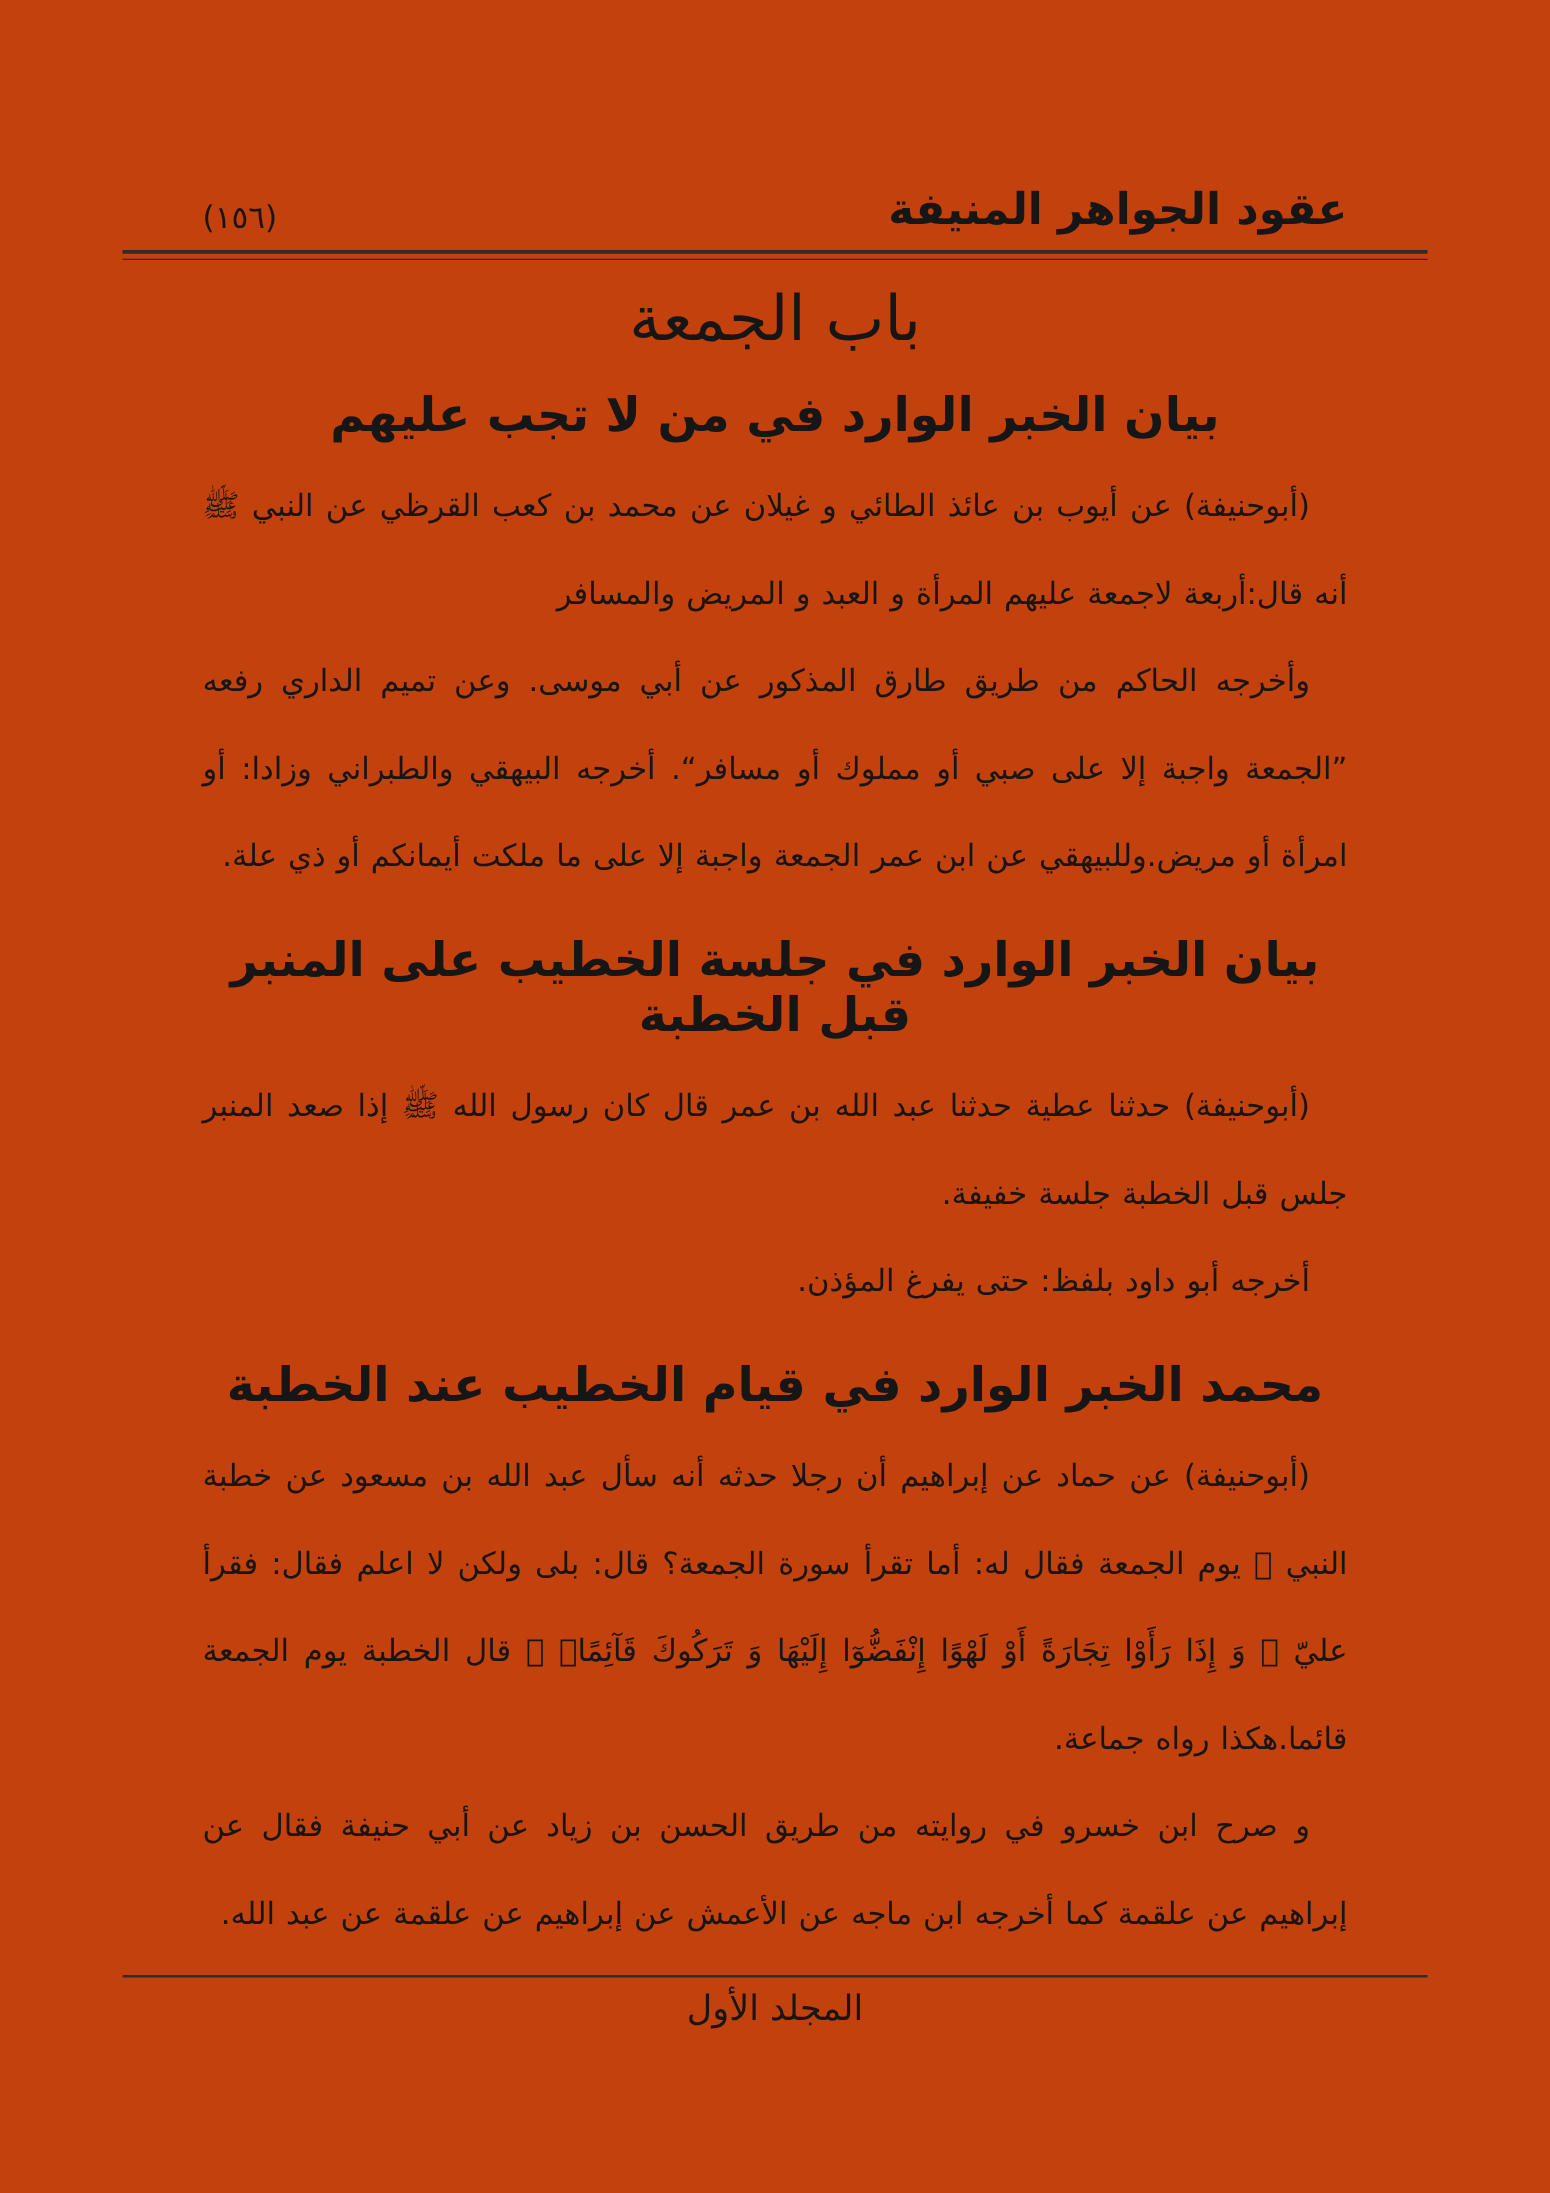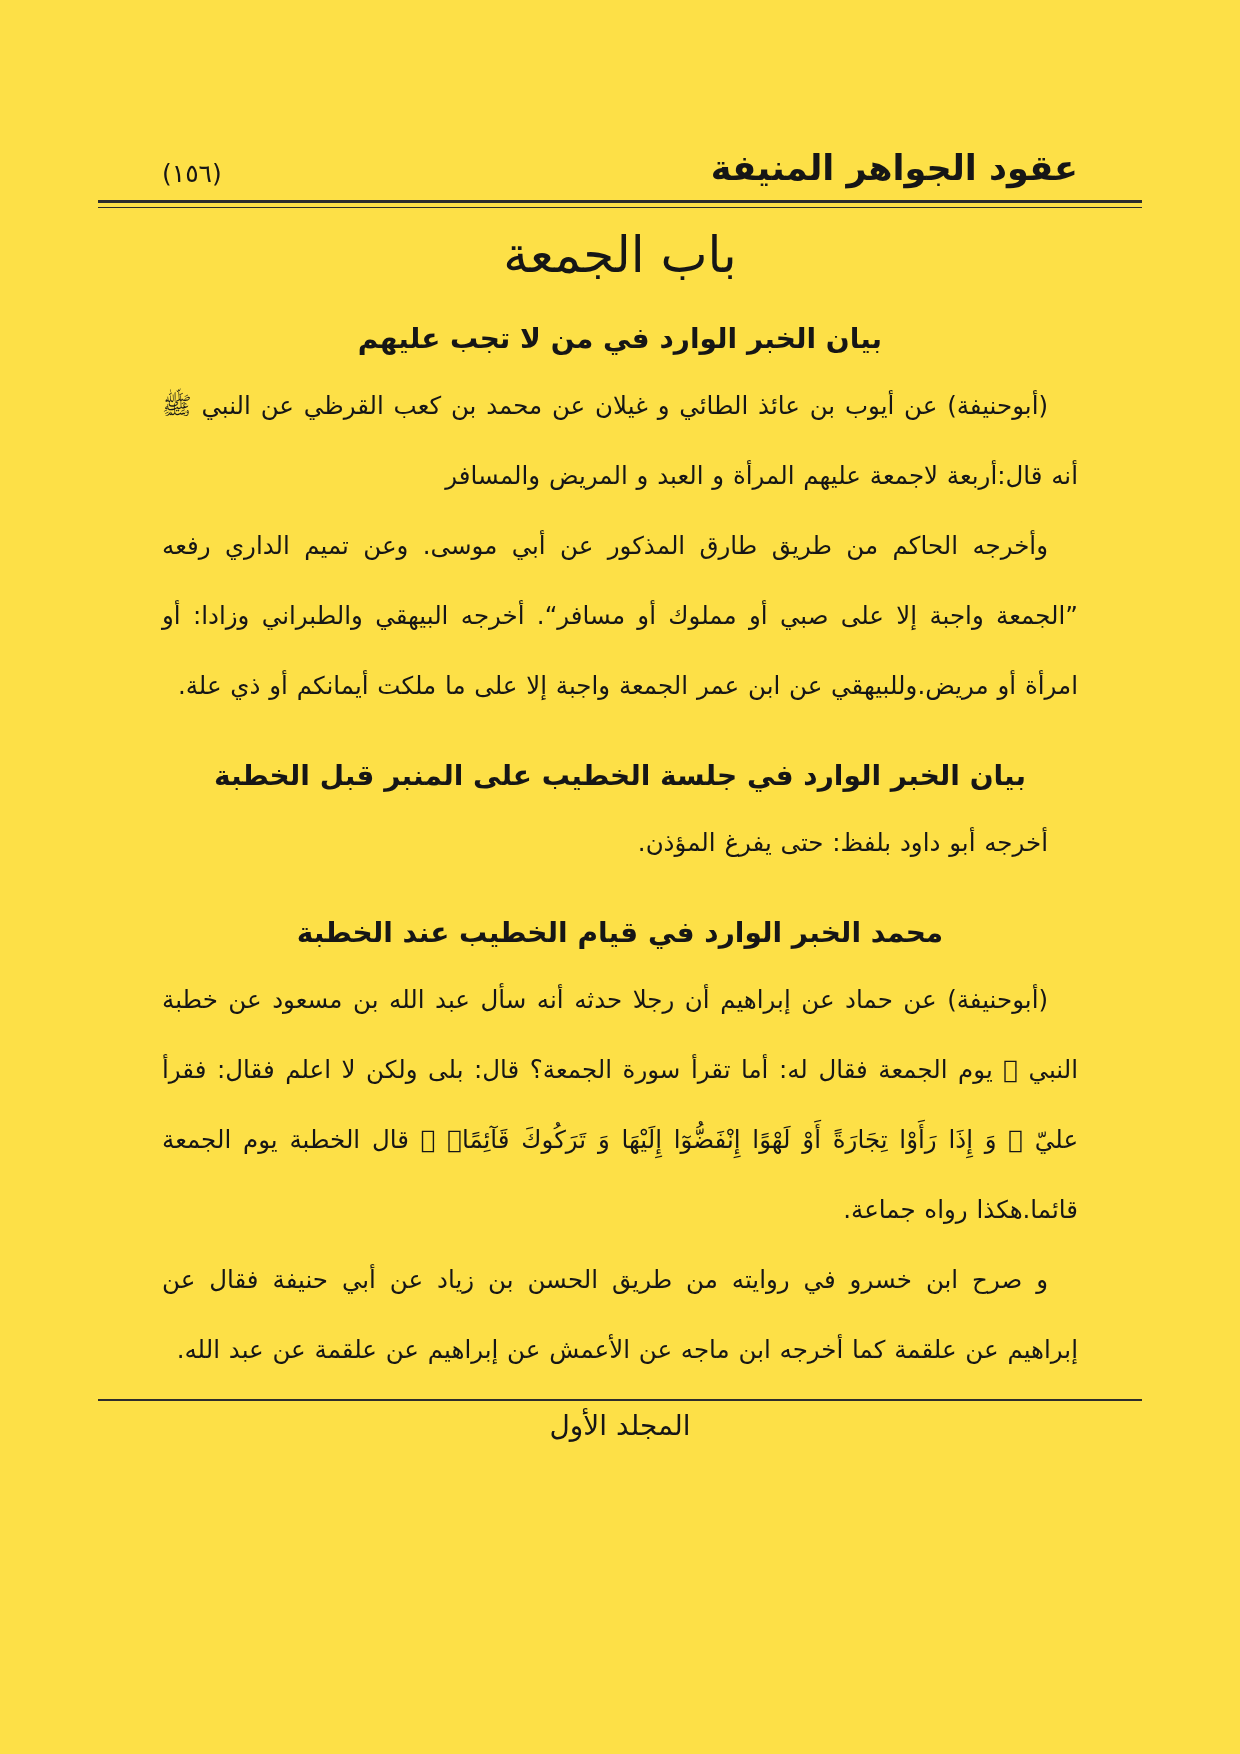--- a/index.html
+++ b/index.html
@@ -1,36 +1,36 @@
 <!DOCTYPE html>
 <html lang="ar"><head>
 <meta charset="utf-8">
 <style>
   html,body{margin:0;padding:0;background:#ffffff;}
   .page{
-    width:1240px;height:1754px;background:#fde047;box-sizing:border-box;
+    width:1240px;height:1754px;background:#c2410c;box-sizing:border-box;
     padding:148px 98px 0 98px;color:#161616;
     font-family:"DejaVu Sans",sans-serif;overflow:hidden;
   }
   .page-header{
     display:flex;flex-direction:row;justify-content:space-between;
     align-items:flex-end;margin:0 64px 12px 64px;direction:ltr;
   }
   .page-number{font-size:25px;letter-spacing:1px;font-family:"DejaVu Sans",sans-serif;}
   .book-title{font-size:35px;font-weight:bold;}
   .header-rule{
     height:4px;border-top:3px solid #2d2d2d;border-bottom:1px solid #2d2d2d;
     margin:0 0 6px 0;
   }
   .content{margin:0 64px;direction:rtl;}
   .chapter-title{
     text-align:center;font-size:50px;font-weight:normal;margin:18px 0 4px 0;
   }
   .section-heading{
-    text-align:center;font-size:28px;font-weight:bold;margin:38px 0 16px 0;
+    text-align:center;font-size:38px;font-weight:bold;margin:26px 0 16px 0;
   }
   p.para{
     font-size:24.5px;line-height:70px;text-align:justify;margin:0;
     text-indent:30px;word-spacing:1px;
   }
   .page-footer{margin-top:14px;}
   .footer-rule{border-top:2px solid #2d2d2d;height:0;}
   .volume{
     text-align:center;font-size:28px;margin-top:8px;direction:rtl;
   }
@@ -51,20 +51,21 @@
     <h1 class="chapter-title">باب الجمعة</h1>
 
     <section>
       <h2 class="section-heading">بيان الخبر الوارد في من لا تجب عليهم</h2>
       <p class="para">(أبوحنيفة) عن أيوب بن عائذ الطائي و غيلان عن محمد بن كعب القرظي عن النبي ﷺ أنه قال:أربعة لاجمعة عليهم المرأة و العبد و المريض والمسافر</p>
       <p class="para">وأخرجه الحاكم من طريق طارق المذكور عن أبي موسى. وعن تميم الداري رفعه ”الجمعة واجبة إلا على صبي أو مملوك أو مسافر“. أخرجه البيهقي والطبراني وزادا: أو امرأة أو مريض.وللبيهقي عن ابن عمر الجمعة واجبة إلا على ما ملكت أيمانكم أو ذي علة.</p>
     </section>
 
     <section>
       <h2 class="section-heading">بيان الخبر الوارد في جلسة الخطيب على المنبر قبل الخطبة</h2>
+      <p class="para">(أبوحنيفة) حدثنا عطية حدثنا عبد الله بن عمر قال كان رسول الله ﷺ إذا صعد المنبر جلس قبل الخطبة  جلسة خفيفة.</p>
       <p class="para">أخرجه أبو داود بلفظ: حتى يفرغ المؤذن.</p>
     </section>
 
     <section>
       <h2 class="section-heading">محمد الخبر الوارد في قيام الخطيب عند الخطبة</h2>
       <p class="para">(أبوحنيفة) عن حماد عن إبراهيم أن رجلا حدثه أنه سأل عبد الله بن مسعود عن خطبة النبي ﷺ يوم الجمعة فقال له: أما تقرأ سورة الجمعة؟ قال: بلى ولكن لا اعلم فقال: فقرأ عليّ ﴿ وَ إِذَا رَأَوْا تِجَارَةً أَوْ لَهْوًا إِنْفَضُّوٓا إِلَيْهَا وَ تَرَكُوكَ قَآئِمًاۤ ﴾ قال الخطبة يوم الجمعة قائما.هكذا رواه جماعة.</p>
       <p class="para">و صرح ابن خسرو في روايته من طريق الحسن بن زياد عن أبي حنيفة فقال عن إبراهيم عن علقمة كما أخرجه ابن ماجه عن الأعمش عن إبراهيم عن علقمة عن عبد الله.</p>
     </section>
 
   </main>

